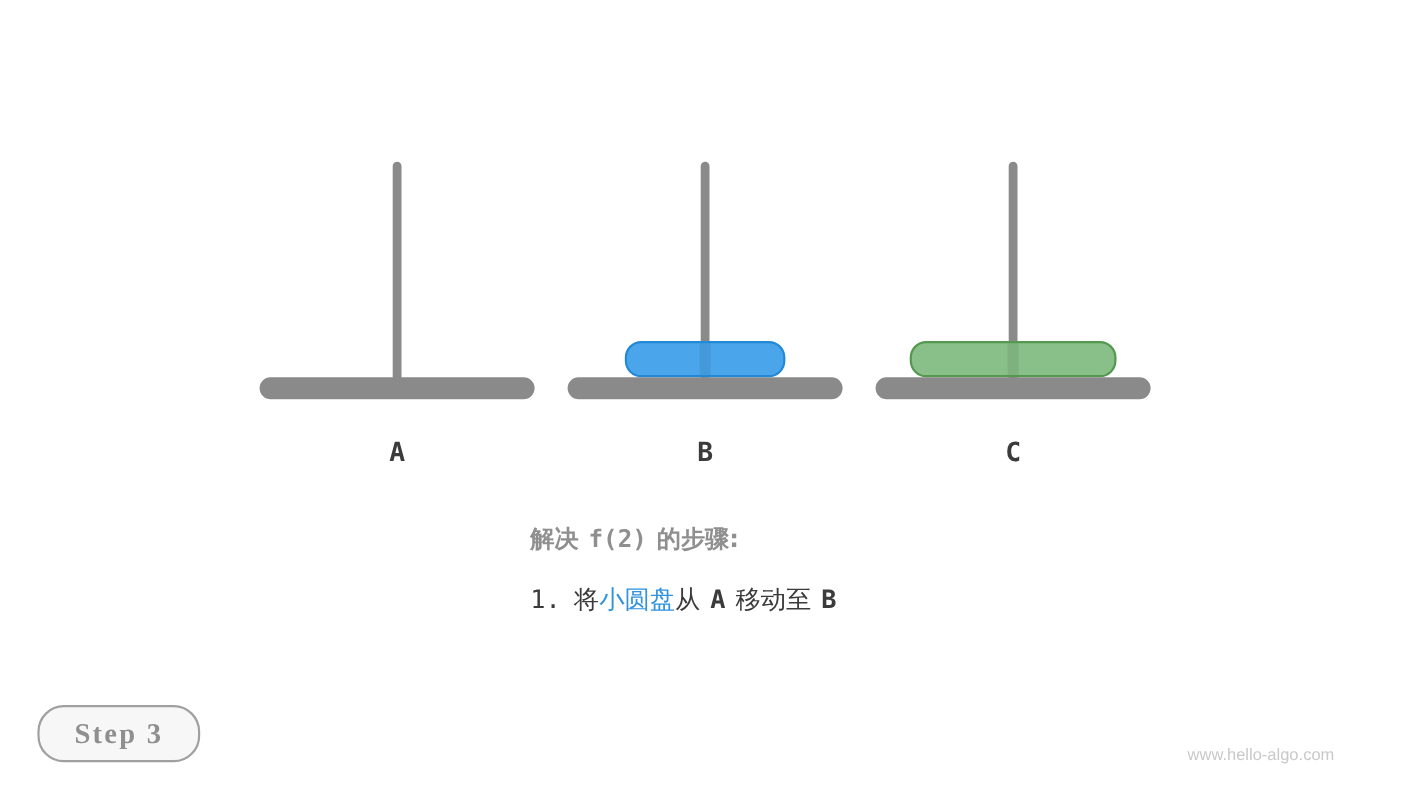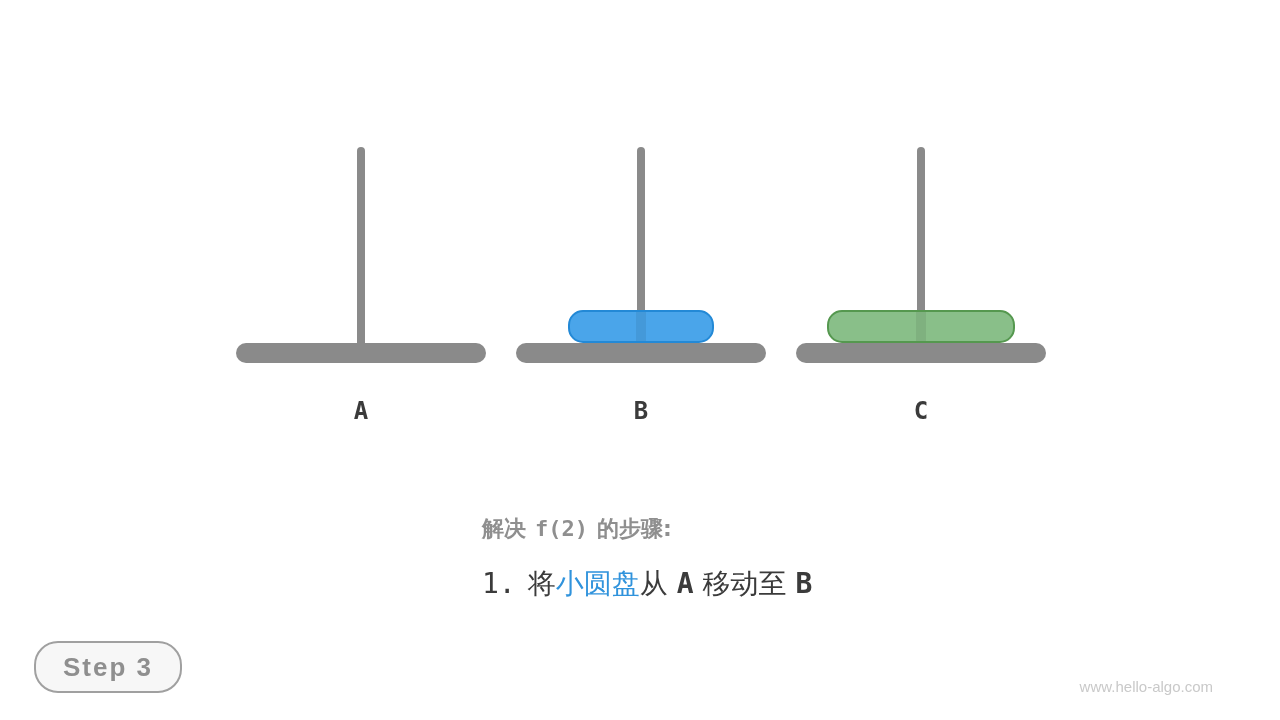--- a/index.html
+++ b/index.html
@@ -84,36 +84,35 @@
     font-size: 24px;
     color: var(--text-dark, #3c3c3c);
   }
 
   
   .caption {
     position: absolute;
     left: 472px;
     top: 474px;
     width: 400px;
-    margin-top: 38px;
   }
   .caption-title {
     margin-left: 10px;
     font-size: 22px;
     font-weight: bold;
     color: var(--text-gray, #8f8f8f);
     line-height: 34px;
     white-space: nowrap;
   }
   .caption-title .t-func {
     font-family: "DejaVu Sans Mono", monospace;
     margin: 0 9px;
   }
   .step-line {
-    font-size: 28px;
+    font-size: 23px;
     color: var(--text-dark, #3b3b3b);
     line-height: 34px;
     white-space: nowrap;
     width: -moz-fit-content;
     width: fit-content;
   }
   .step-line-1 {
     margin-top: 21px;
     margin-left: 10px;
   }
@@ -143,21 +142,21 @@
     top: 641px;
     width: 148px;
     height: 52px;
     box-sizing: border-box;
     border: 2px solid var(--badge-border, #a0a0a0);
     border-radius: 24px;
     background: var(--badge-bg, #f7f7f7);
     display: flex;
     align-items: center;
     justify-content: center;
-    font-family: Liberation Sans, sans-serif;
+    font-family: Liberation Serif, serif;
     font-weight: bold;
     font-size: 26px;
     letter-spacing: 2px;
     color: var(--text-gray, #8c8c8c);
   }
 
   
   .watermark {
     position: absolute;
     right: 67px;

